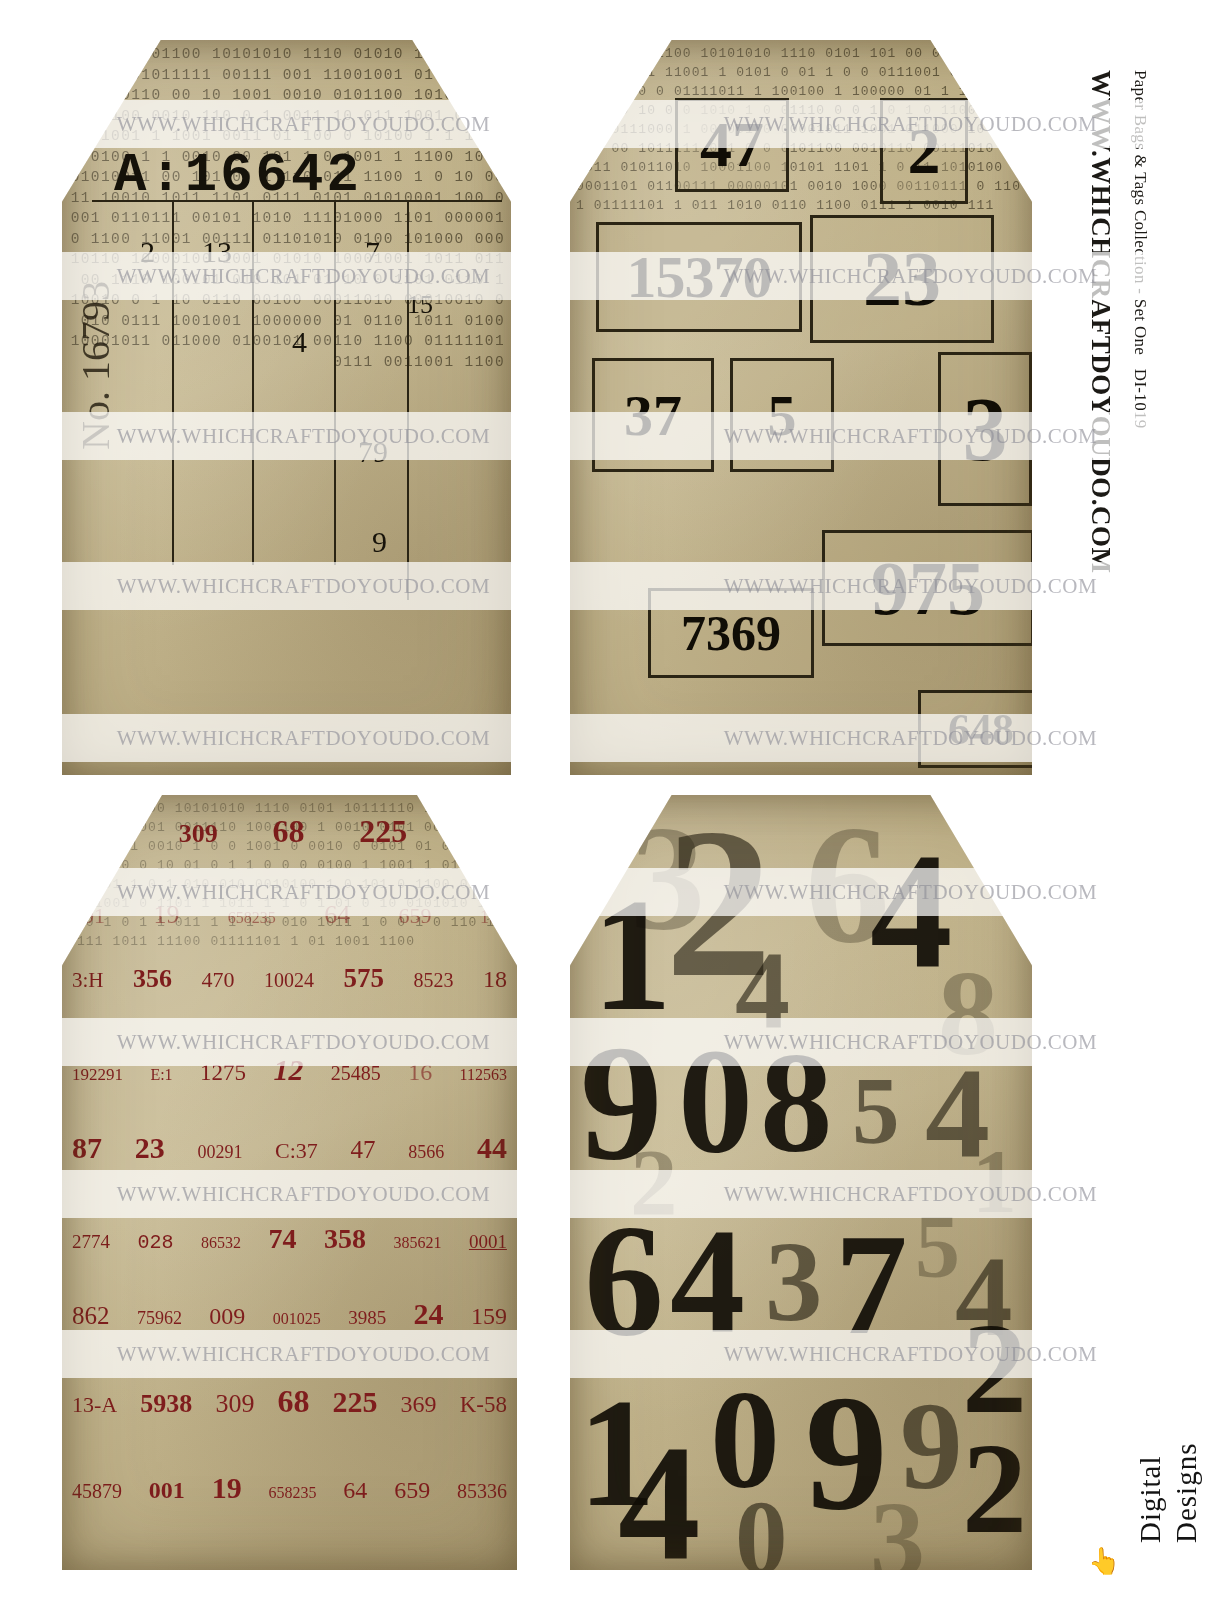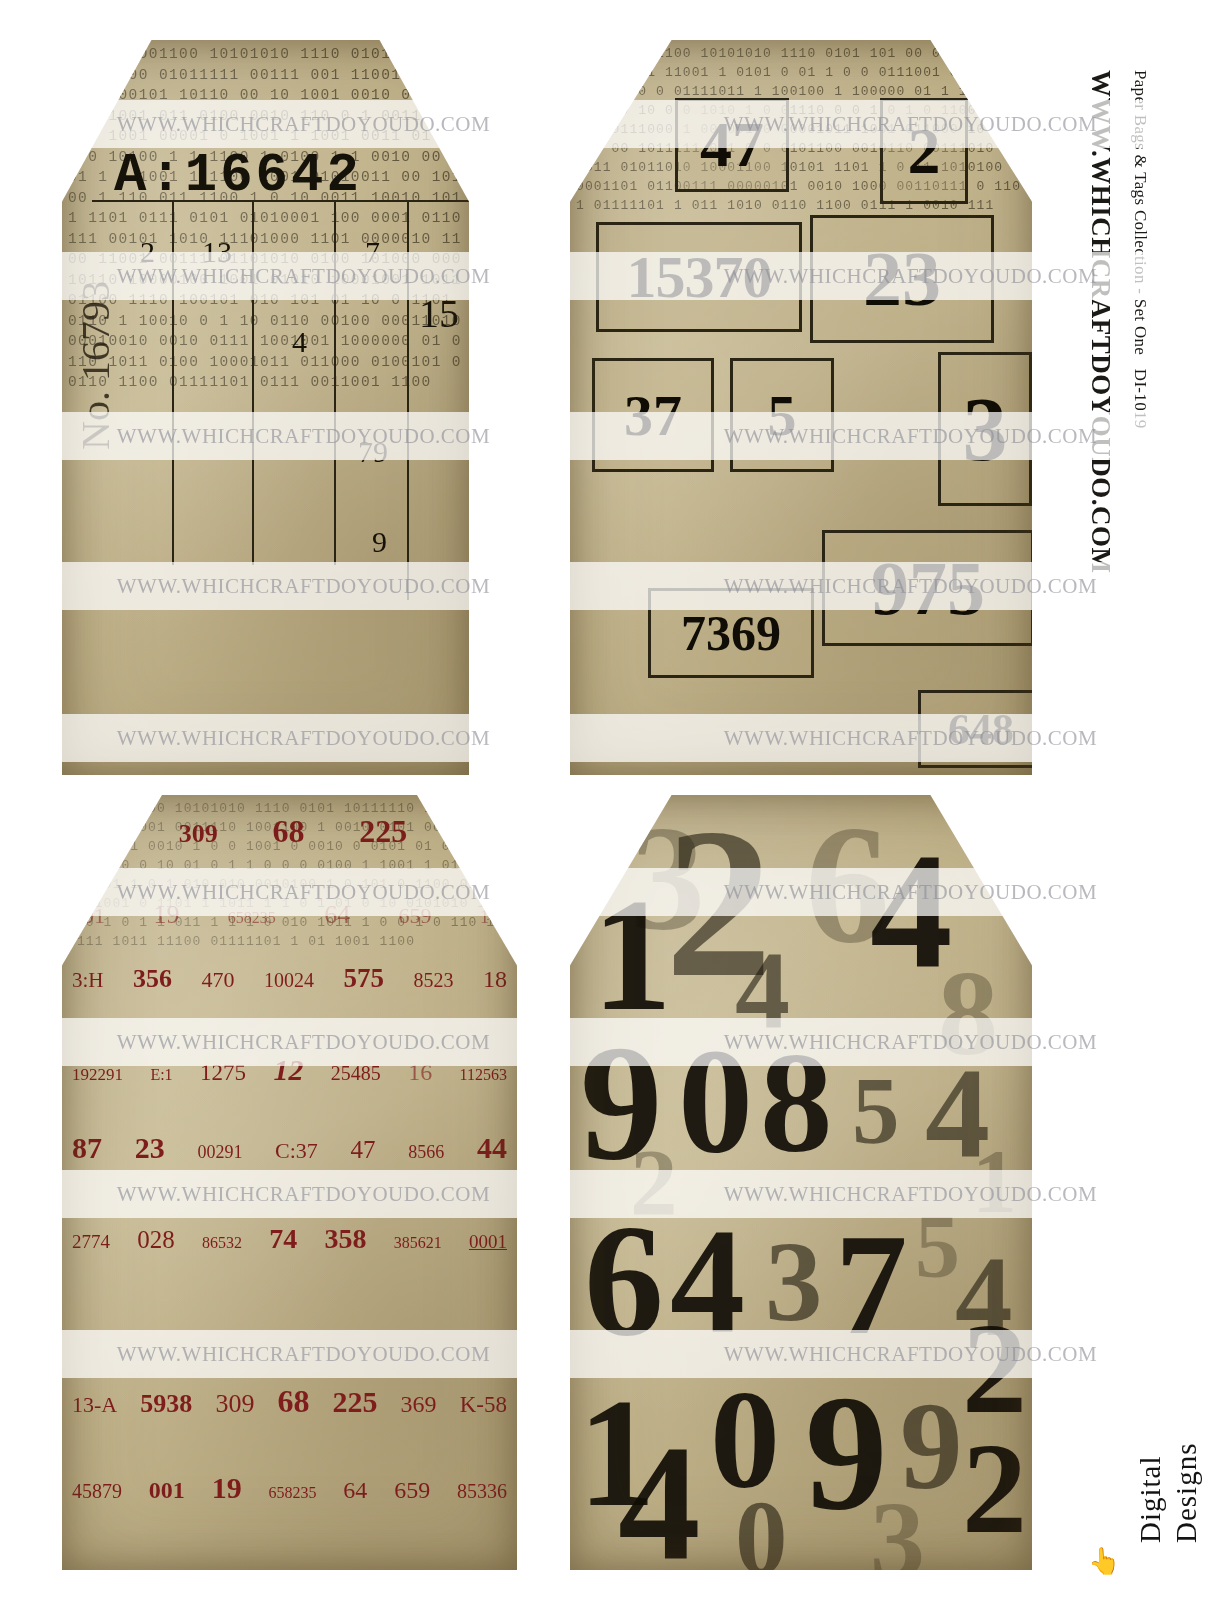--- a/index.html
+++ b/index.html
@@ -67,21 +67,21 @@
     opacity: 0.85;
   }
   .binary.faint { opacity: 0.55; }
   .binary.b2 {
     font-size: 13px;
     line-height: 19px;
     letter-spacing: 1.1px;
   }
 
   
-  #tag1 { left: 62px; top: 40px; width: 407px; height: 735px; }
+  #tag1 { left: 62px; top: 40px; width: 449px; height: 735px; text-align: right; }
   .t1-code {
     position: absolute;
     left: 52px; top: 105px;
     font-family: "Liberation Mono", monospace;
     font-size: 54px;
     font-weight: bold;
     letter-spacing: 3px;
     color: #15120a;
   }
   .t1-rule {
@@ -260,21 +260,21 @@
       <div class="t1-rule"></div>
 
       <div class="t1-vline" style="left:110px; height:365px;"></div>
       <div class="t1-vline" style="left:190px; height:365px;"></div>
       <div class="t1-vline" style="left:272px; height:365px;"></div>
       <div class="t1-vline" style="left:345px; height:400px;"></div>
 
       <div class="t1-num" style="left:78px;  top:195px;">2</div>
       <div class="t1-num" style="left:140px; top:195px;">13</div>
       <div class="t1-num" style="left:303px; top:195px;">7</div>
-      <div class="t1-num" style="left:345px; top:250px; font-size:40px;padding-left:12px;">15</div>
+      <div class="t1-num" style="left:345px; top:250px; font-size:26px;">15</div>
       <div class="t1-num" style="left:230px; top:285px;">4</div>
       <div class="t1-num" style="left:296px; top:395px;">79</div>
       <div class="t1-num" style="left:310px; top:485px;">9</div>
 
       <div class="t1-no">No. 16793</div>
       <div class="edgeshade"></div>
     </div>
   </div>
 
   <div class="tag" id="tag2">
@@ -348,28 +348,37 @@
         <span style="font-size:30px; font-weight:bold;">23</span>
         <span style="font-size:18px;">00291</span>
         <span style="font-size:22px;">C:37</span>
         <span style="font-size:25px;">47</span>
         <span style="font-size:18px;">8566</span>
         <span style="font-size:30px; font-weight:bold;">44</span>
       </div>
 
       <div class="ledger-row" style="top:428px; font-size:19px;">
         <span>2774</span>
-        <span style="font-size:25px;">028</span>
+        <span style="font-size:20px;font-family:Liberation Mono, monospace;">028</span>
         <span style="font-size:16px;">86532</span>
         <span style="font-size:28px; font-weight:bold;">74</span>
         <span style="font-size:28px; font-weight:bold;">358</span>
         <span style="font-size:16px;">385621</span>
         <span style="font-size:19px;text-decoration:underline;">0001</span>
       </div>
 
+      <div class="ledger-row" style="top:502px; font-size:19px;">
+        <span style="font-size:25px;">862</span>
+        <span style="font-size:18px;">75962</span>
+        <span style="font-size:24px;">009</span>
+        <span style="font-size:16px;">001025</span>
+        <span style="font-size:19px;">3985</span>
+        <span style="font-size:30px; font-weight:bold;">24</span>
+        <span style="font-size:24px;">159</span>
+      </div>
 
       <div class="ledger-row" style="top:588px; font-size:22px;">
         <span style="font-size:22px;">13-A</span>
         <span style="font-size:26px; font-weight:bold;">5938</span>
         <span style="font-size:26px;">309</span>
         <span style="font-size:32px; font-weight:bold;">68</span>
         <span style="font-size:30px; font-weight:bold;">225</span>
         <span style="font-size:24px;">369</span>
         <span style="font-size:23px;">K-58</span>
       </div>

